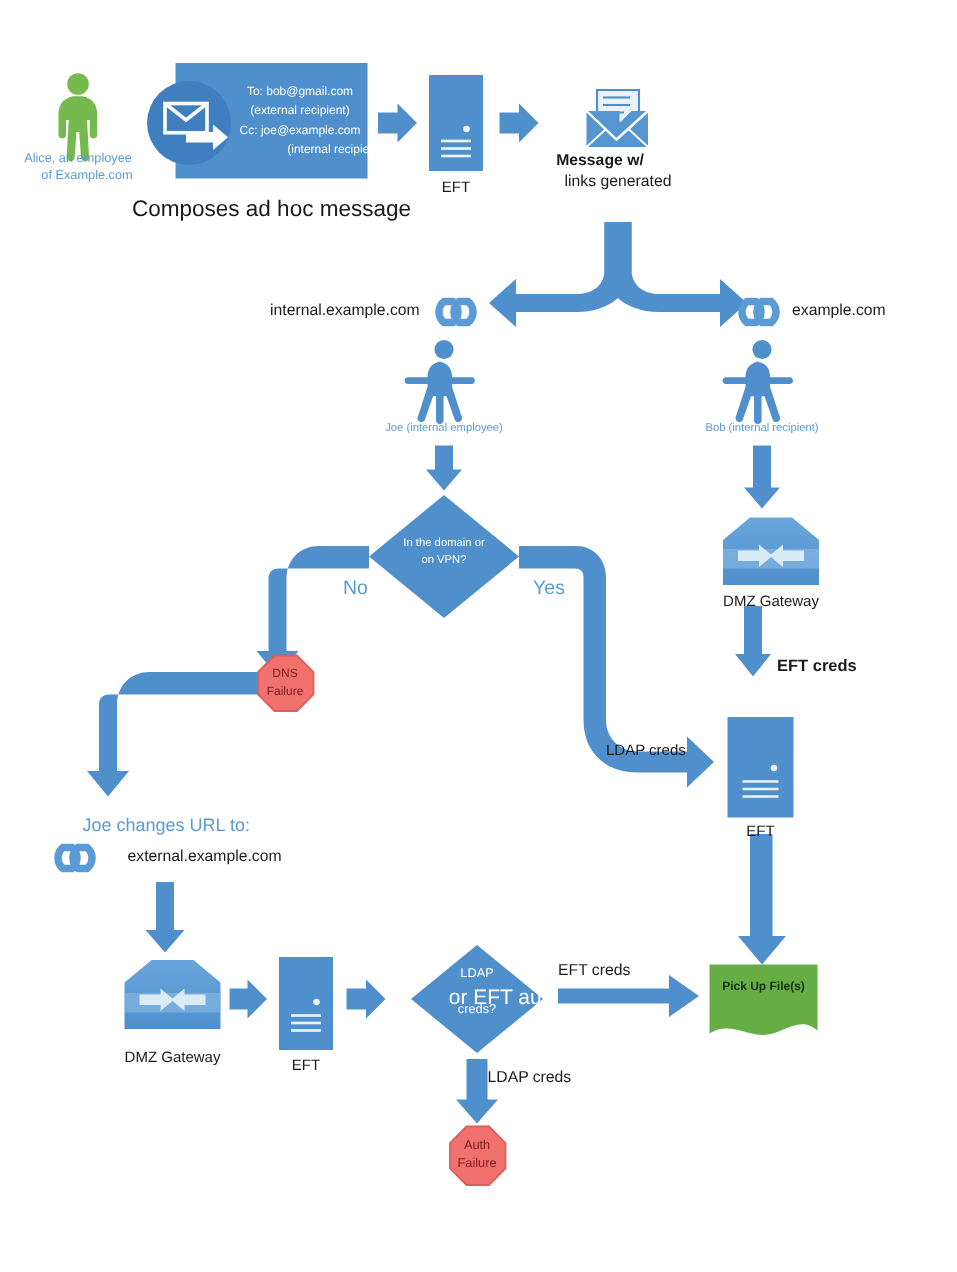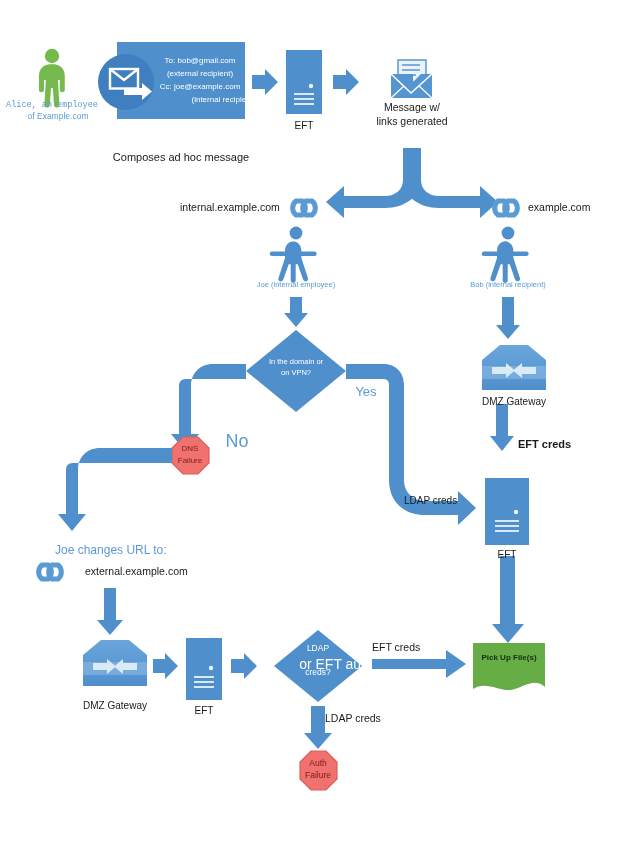--- a/index.html
+++ b/index.html
@@ -235,44 +235,44 @@
 
     <path d="M372 659 l74 0 l0 -9 l20 14 l-20 14 l0 -9 l-74 0 z" fill="#4f8fcc"></path>
 
     <path d="M311 706 l14 0 l0 27 l7 0 l-14 16 l-14 -16 l7 0 z" fill="#4f8fcc"></path>
 
     <polygon points="311,751 326,751 337,762 337,779 326,790 311,790 300,779 300,762" fill="#f0716d" stroke="#d95f5c" stroke-width="1.2"></polygon>
 
     <path d="M473 643 l72 0 l0 44 c-12 -11 -24 3 -36 3 c-12 0 -24 -9 -36 -1 z" fill="#67ad45"></path>
   </svg>
 
-  <div class="lbl lbl-blue ctr" style="left:52px;top:101px;font-size:8.5px;font-family:Liberation Mono, monospace;">Alice, an employee</div>
+  <div class="lbl lbl-blue ctr" style="left:52px;top:101px;font-size:8.5px;">Alice, an employee</div>
   <div class="lbl lbl-blue ctr" style="left:52px;top:112px;font-size:8.5px;padding-left:12px;">of Example.com</div>
 
   <div class="lbl lbl-white ctr" style="left:200px;top:56px;font-size:8px;">To: bob@gmail.com</div>
   <div class="lbl lbl-white ctr" style="left:200px;top:69px;font-size:8px;">(external recipient)</div>
   <div class="lbl lbl-white ctr" style="left:200px;top:82px;font-size:8px;">Cc: joe@example.com</div>
   <div class="lbl lbl-white ctr" style="left:200px;top:95px;font-size:8px;padding-left:47px;">(internal recipient)</div>
-  <div class="lbl lbl-dark ctr" style="left:181px;top:131px;font-size:11px;margin-top:20px;">Composes ad hoc message</div>
+  <div class="lbl lbl-dark ctr" style="left:181px;top:131px;font-size:15px;">Composes ad hoc message</div>
 
   <div class="lbl lbl-dark ctr" style="left:304px;top:120px;font-size:10px;">EFT</div>
 
-  <div class="lbl lbl-dark ctr" style="left:412px;top:101px;font-size:10.5px;">Message w/</div>
+  <div class="lbl lbl-dark ctr" style="left:400px;top:101px;font-size:10.5px;font-weight:bold;">Message w/</div>
   <div class="lbl lbl-dark ctr" style="left:412px;top:115px;font-size:10.5px;">links generated</div>
 
   <div class="lbl lbl-dark" style="left:168px;top:201px;font-size:10.5px;padding-left:12px;">internal.example.com</div>
   <div class="lbl lbl-dark" style="left:528px;top:201px;font-size:10.5px;">example.com</div>
 
   <div class="lbl lbl-blue ctr" style="left:296px;top:281px;font-size:7.5px;">Joe (internal employee)</div>
   <div class="lbl lbl-blue ctr" style="left:508px;top:281px;font-size:7.5px;">Bob (internal recipient)</div>
 
   <div class="lbl lbl-white ctr" style="left:296px;top:358px;font-size:7.5px;">In the domain or</div>
   <div class="lbl lbl-white ctr" style="left:296px;top:369px;font-size:7.5px;">on VPN?</div>
 
-  <div class="lbl lbl-blue ctr" style="left:237px;top:385px;font-size:18px;margin-top:46px;">No</div>
+  <div class="lbl lbl-blue ctr" style="left:237px;top:385px;font-size:13px;">No</div>
   <div class="lbl lbl-blue ctr" style="left:366px;top:385px;font-size:13px;">Yes</div>
 
   <div class="lbl lbl-red ctr" style="left:190px;top:444px;font-size:8px;">DNS</div>
   <div class="lbl lbl-red ctr" style="left:190px;top:456px;font-size:8px;">Failure</div>
 
   <div class="lbl lbl-dark ctr" style="left:514px;top:396px;font-size:10px;">DMZ Gateway</div>
 
   <div class="lbl lbl-dark" style="left:518px;top:438px;font-size:11px;font-weight:bold;">EFT creds</div>
 
   <div class="lbl lbl-dark" style="left:404px;top:495px;font-size:10px;">LDAP creds</div>

